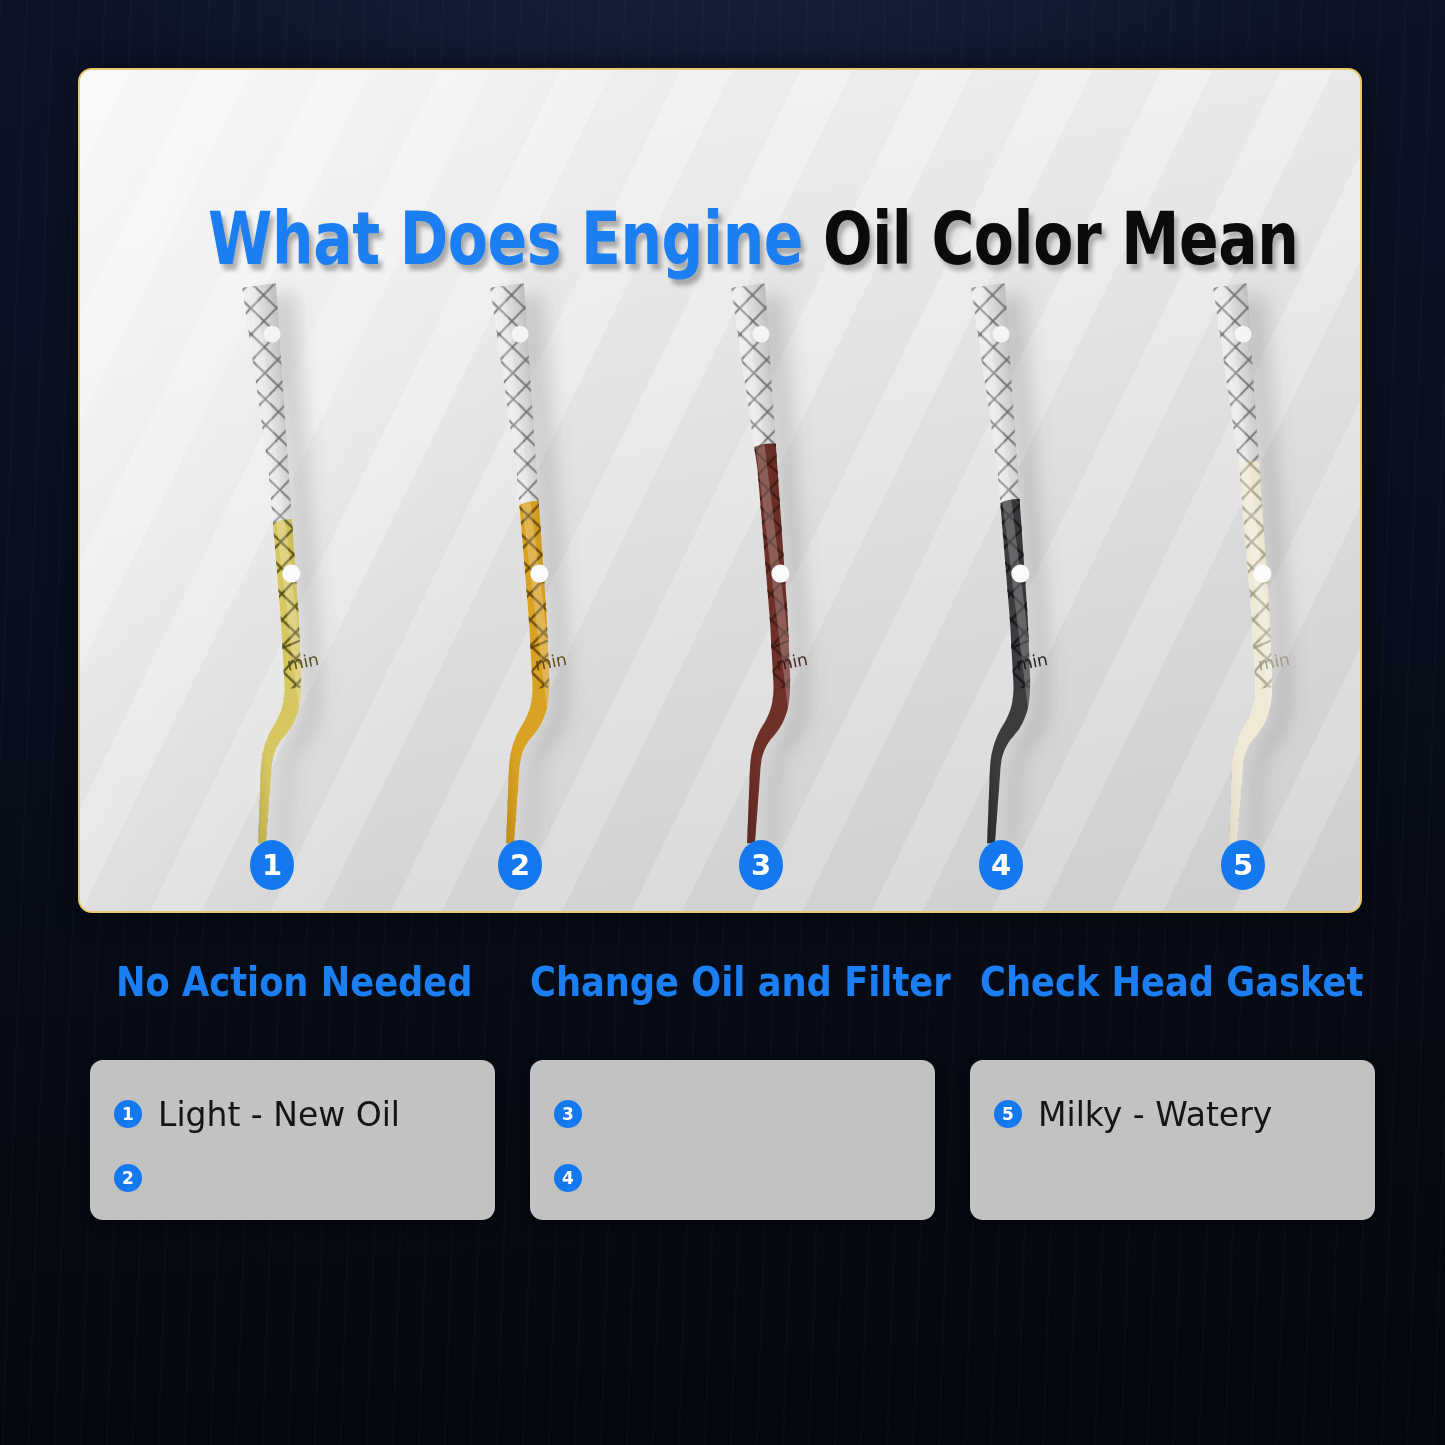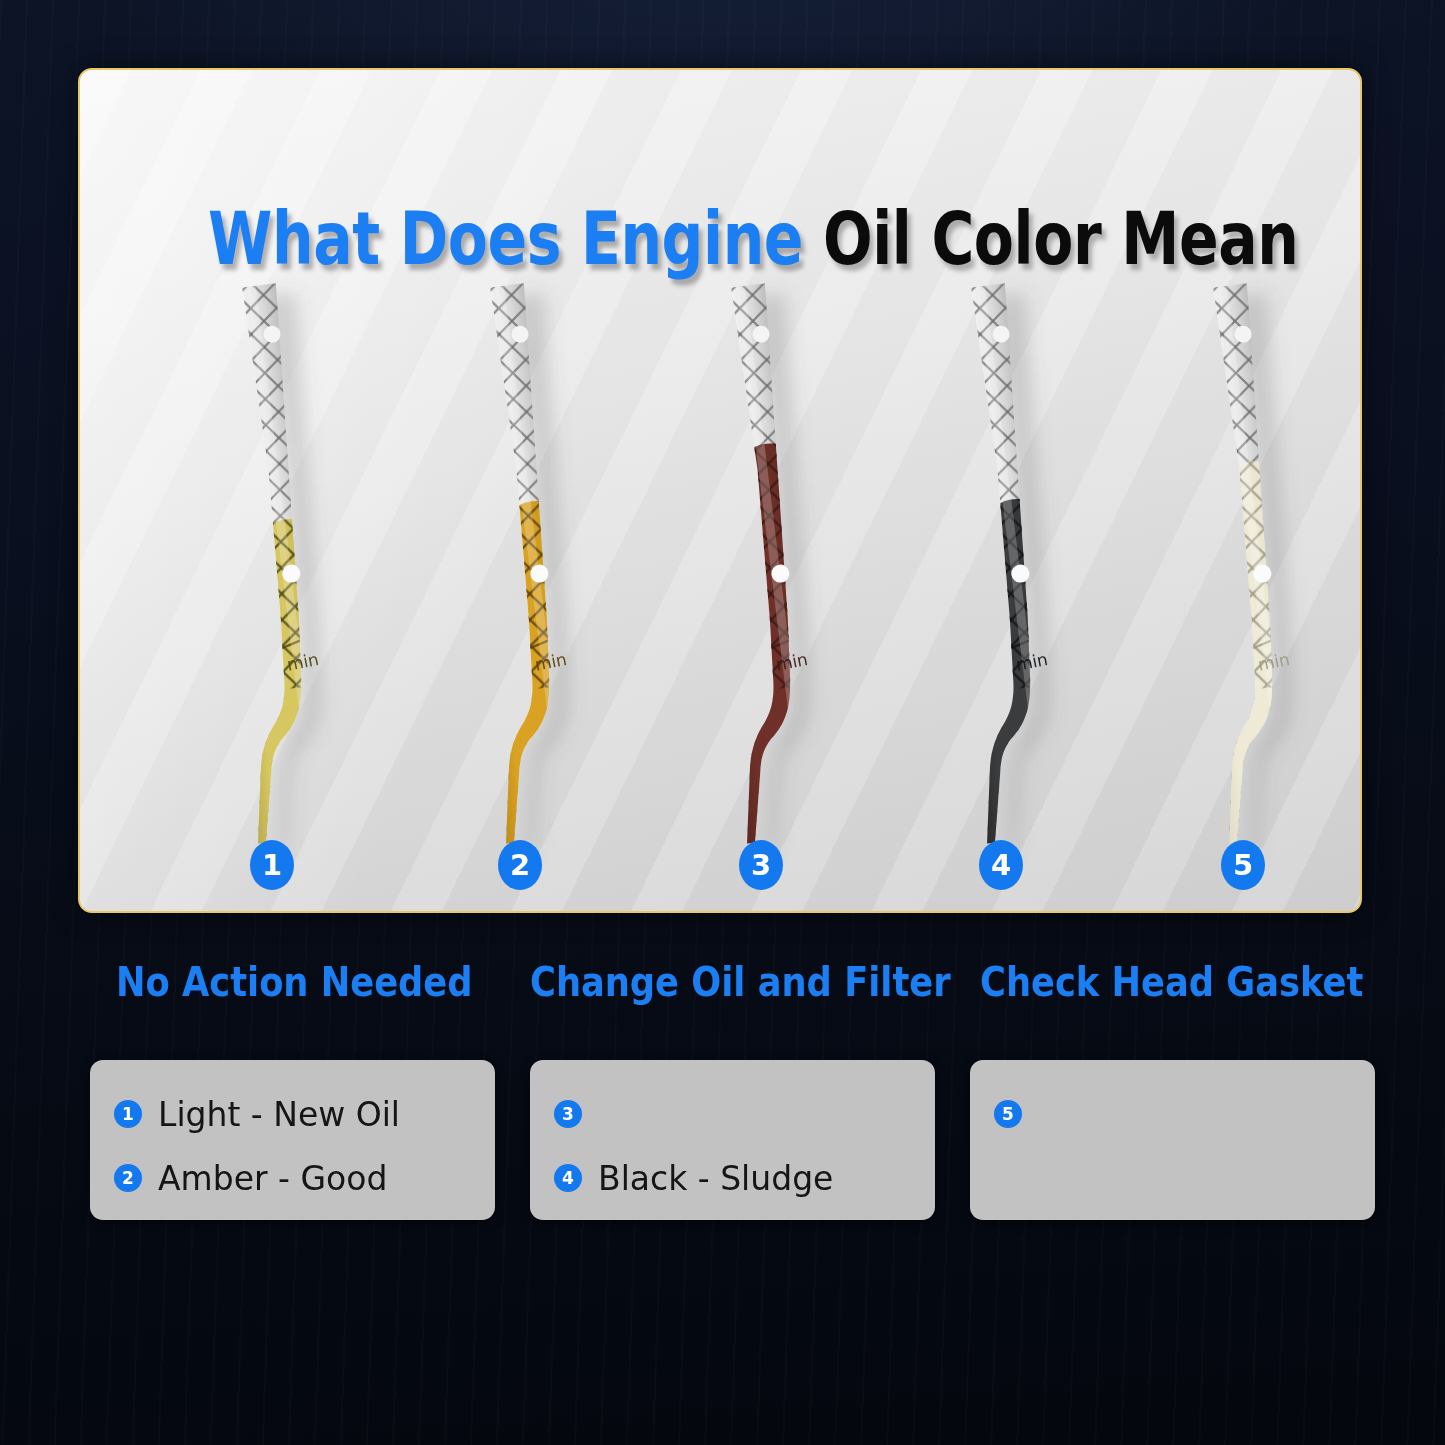--- a/index.html
+++ b/index.html
@@ -457,33 +457,32 @@
 <div class="legend-area">
   <div id="legend">
       <div class="section-head" style="left: 104px;">No Action Needed</div>
       <div class="legend-card" style="left: 78px; width: 405px;">
         <div class="legend-row">
           <span class="legend-badge">1</span>
           <span class="legend-text">Light - New Oil</span>
         </div>
         <div class="legend-row">
           <span class="legend-badge">2</span>
-          <span class="legend-text">Amber - Good</span>
         </div>
       </div>
       <div class="section-head" style="left: 518px;">Change Oil and Filter</div>
       <div class="legend-card" style="left: 518px; width: 405px;">
         <div class="legend-row">
           <span class="legend-badge">3</span>
         </div>
         <div class="legend-row">
           <span class="legend-badge">4</span>
-          <span class="legend-text">Black - Sludge</span>
         </div>
       </div>
       <div class="section-head" style="left: 968px;">Check Head Gasket</div>
       <div class="legend-card" style="left: 958px; width: 405px;">
         <div class="legend-row">
           <span class="legend-badge">5</span>
+          <span class="legend-text">Milky - Watery</span>
         </div>
       </div>
     </div>
 </div>
 
 </body></html>

